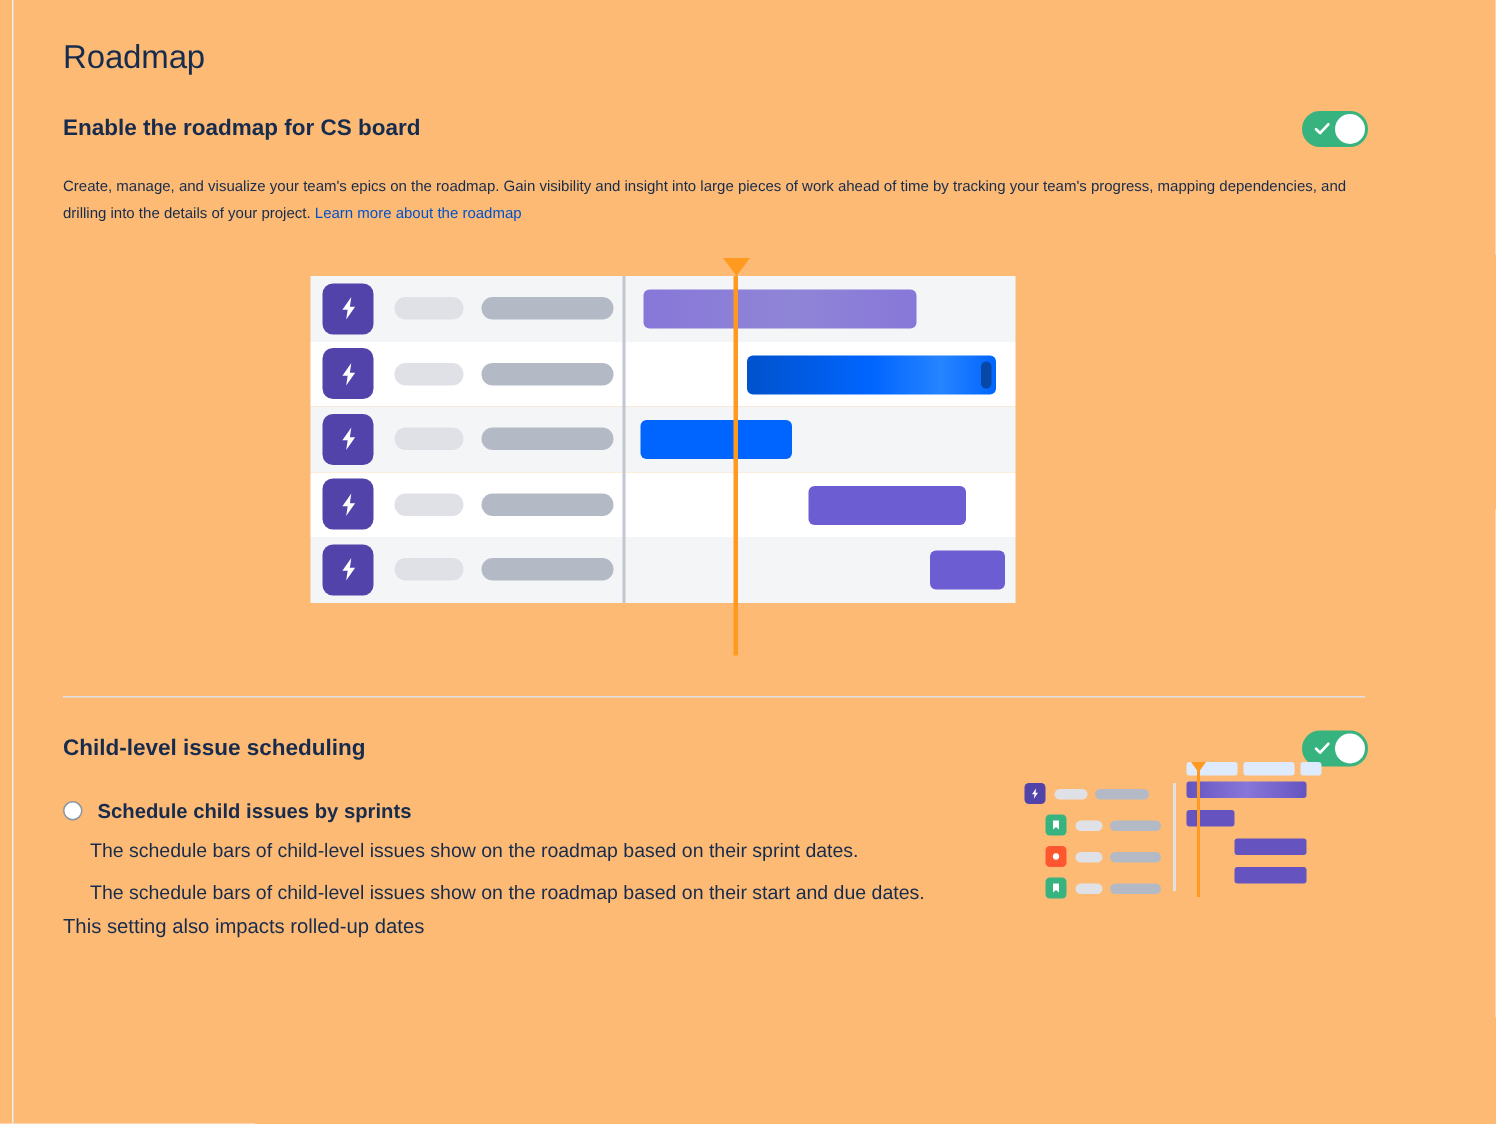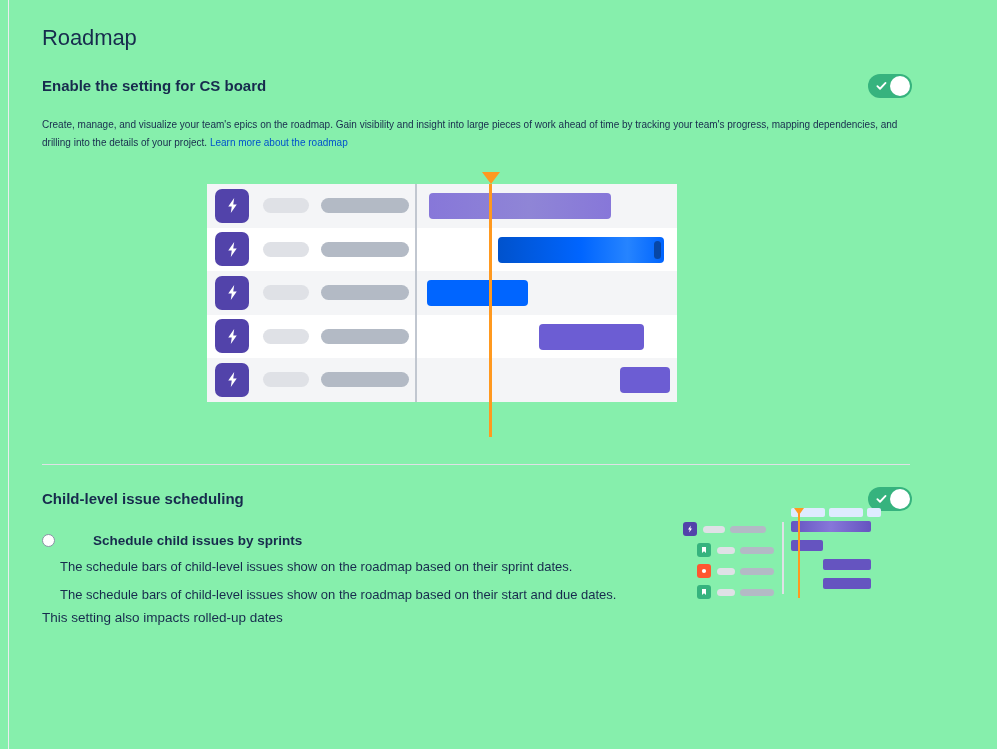--- a/index.html
+++ b/index.html
@@ -10,21 +10,21 @@
   body {
     width: 997px; height: 749px;
     font-family: "Liberation Sans", sans-serif;
     color: #172B4D;
     overflow: hidden;
     position: relative;
   }
   .page {
     position: absolute;
     inset: 0;
-    background: #86efac;
+    background: #fdba74;
   }
   .left-rail {
     position: absolute;
     left: 8px; top: 0; bottom: 0;
     width: 1px;
     background: #EBECF0;
   }
   .content {
     position: absolute;
     left: 42px; top: 0;
@@ -205,21 +205,20 @@
     transform: translate(-50%, -50%);
     width: 6px; height: 6px;
     border-radius: 50%;
     background: #0052CC;
   }
   .radio-label {
     font-size: 13.5px;
     font-weight: bold;
     color: #172B4D;
     cursor: pointer;
-    margin-left: 28px;
   }
   .radio-desc {
     font-size: 13px;
     color: #172B4D;
     margin: 10px 0 0 18px;
     line-height: 18px;
   }
   .footnote {
     font-size: 13.5px;
     color: #172B4D;
@@ -306,21 +305,21 @@
 
 <div class="page">
 
   <div class="left-rail"></div>
 
   <div class="content">
 
     <div class="page-title">Roadmap</div>
 
     <div class="section-head">
-      <div class="section-title">Enable the setting for CS board</div>
+      <div class="section-title">Enable the roadmap for CS board</div>
       <div class="toggle">
         <svg class="check" viewBox="0 0 12 12">
           <path d="M1.5 6.2 L4.4 9 L10.4 2.6" fill="none" stroke="#ffffff" stroke-width="2" stroke-linecap="round" stroke-linejoin="round"></path>
         </svg>
         <div class="knob"></div>
       </div>
     </div>
 
     <div class="section-desc">
       <span>Create, manage, and visualize your team's epics on the roadmap. Gain visibility and insight into large pieces of work ahead of time by tracking your team's progress, mapping dependencies, and drilling into the details of your project.</span>

